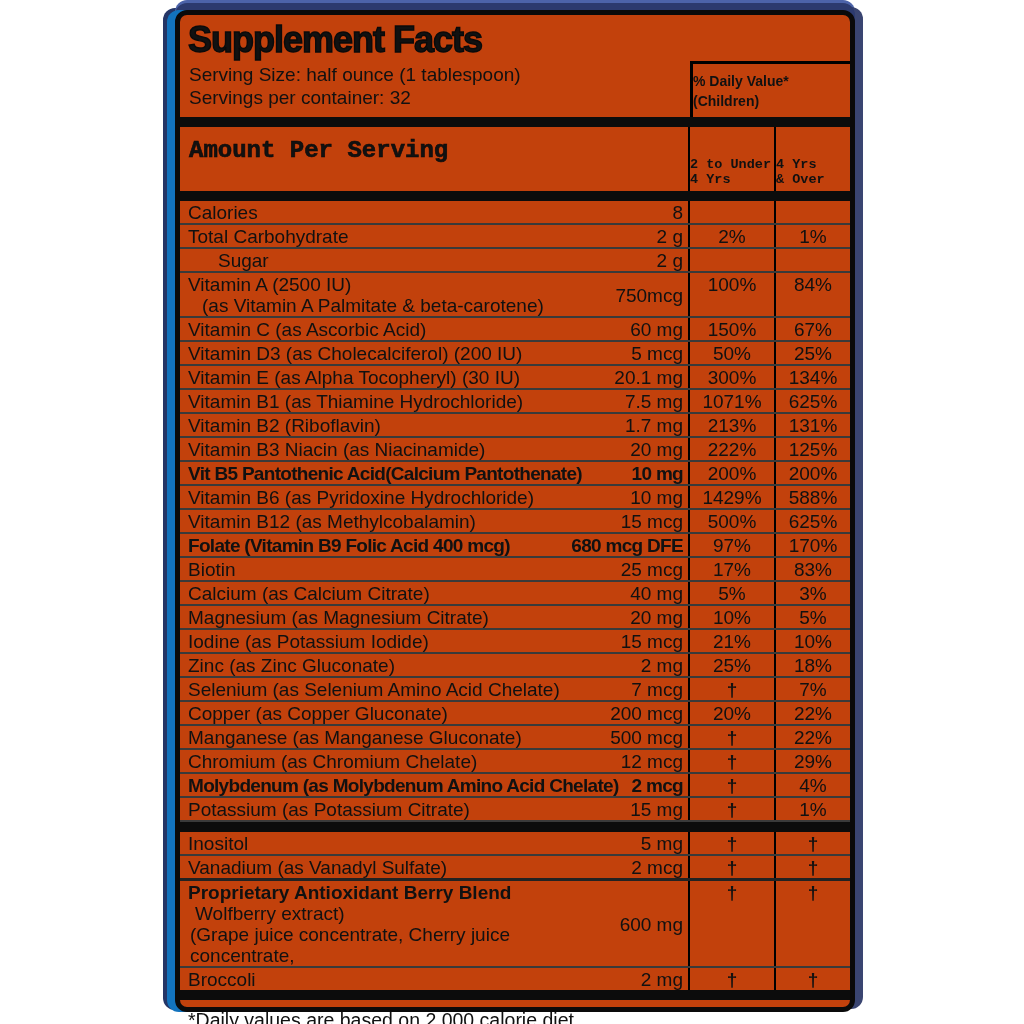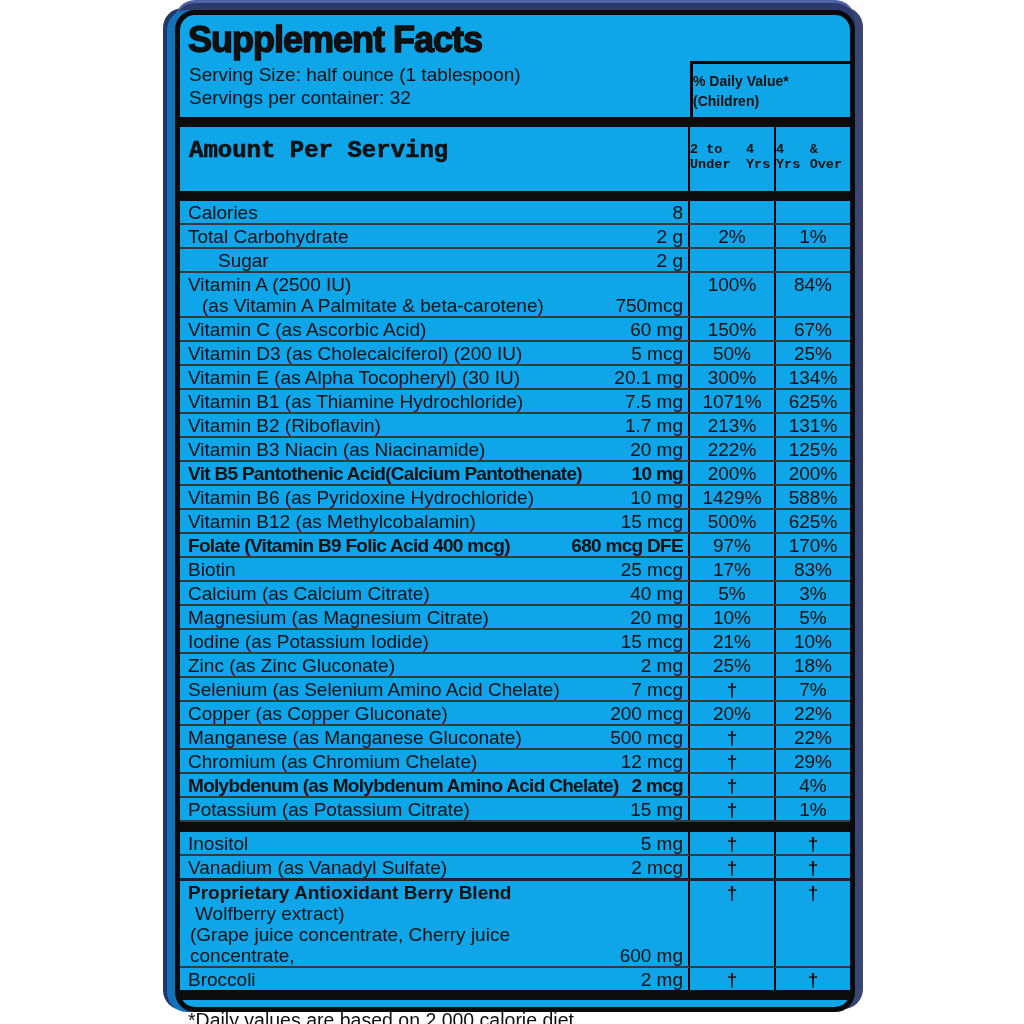--- a/index.html
+++ b/index.html
@@ -2,21 +2,21 @@
 <html><head>
 <meta charset="utf-8">
 <style>
   html,body{margin:0;padding:0;}
   body{
     width:1024px;height:1024px;background:#ffffff;position:relative;overflow:hidden;
     font-family:"Liberation Sans","DejaVu Sans",sans-serif;color:#111;
   }
   .label{
     position:absolute;left:175px;top:10px;width:680px;height:1002px;
-    box-sizing:border-box;background:#0ea5e9;border:5px solid #0a0a0a;border-radius:20px;
+    box-sizing:border-box;background:#c2410c;border:5px solid #0a0a0a;border-radius:12px;
     box-shadow:
       -8px 0 0 #1273bd,
       0 -7px 0 #2c3a6e,
       8px -3px 0 #3a4571,
       0 -10px 0 #4c63a9,
       -12px -2px 0 #243566;
     display:flex;flex-direction:column;
   }
   
   .hdr{position:relative;height:102px;flex:none;}
@@ -33,27 +33,27 @@
   }
   .bar{height:10px;background:#0c0c0c;flex:none;}
   
   .grid{display:grid;grid-template-columns:510px 86px 74px;}
   .aps{height:64px;flex:none;font-family:Liberation Mono, monospace;}
   .aps .a1{
     font-size:24px;font-weight:bold;-webkit-text-stroke:0.6px #0a0a0a;
     line-height:47px;padding-left:9px;border-right:2px solid #000;box-sizing:border-box;
   }
   .aps .a2,.aps .a3{
-    display:flex;justify-content:flex-end;align-items:center;
+    display:flex;flex-direction:column;justify-content:flex-end;align-items:flex-start;
     font-size:13.5px;font-weight:bold;line-height:15px;padding-bottom:4px;box-sizing:border-box;
   }
   .aps .a2{border-right:2px solid #000;}
   .row{border-bottom:2px solid #3a3a3a;font-size:19px;line-height:21px;}
   .row .c1{
-    display:flex;justify-content:space-between;align-items:flex-end;
+    display:flex;justify-content:space-between;align-items:center;
     border-right:2px solid #000;padding:1px 5px 0 8px;box-sizing:border-box;
   }
   .row .nm{display:flex;flex-direction:column;}
   .row .amt{white-space:nowrap;padding-left:4px;}
   .row .c2,.row .c3{text-align:center;padding-top:1px;box-sizing:border-box;}
   .row .c2{border-right:2px solid #000;}
   .row.indent .name{padding-left:30px;}
   .row.tight .c1{letter-spacing:-0.7px;font-weight:bold;}
   .row.boldname .name{font-weight:bold;}
   .row .sub{padding-left:14px;}

